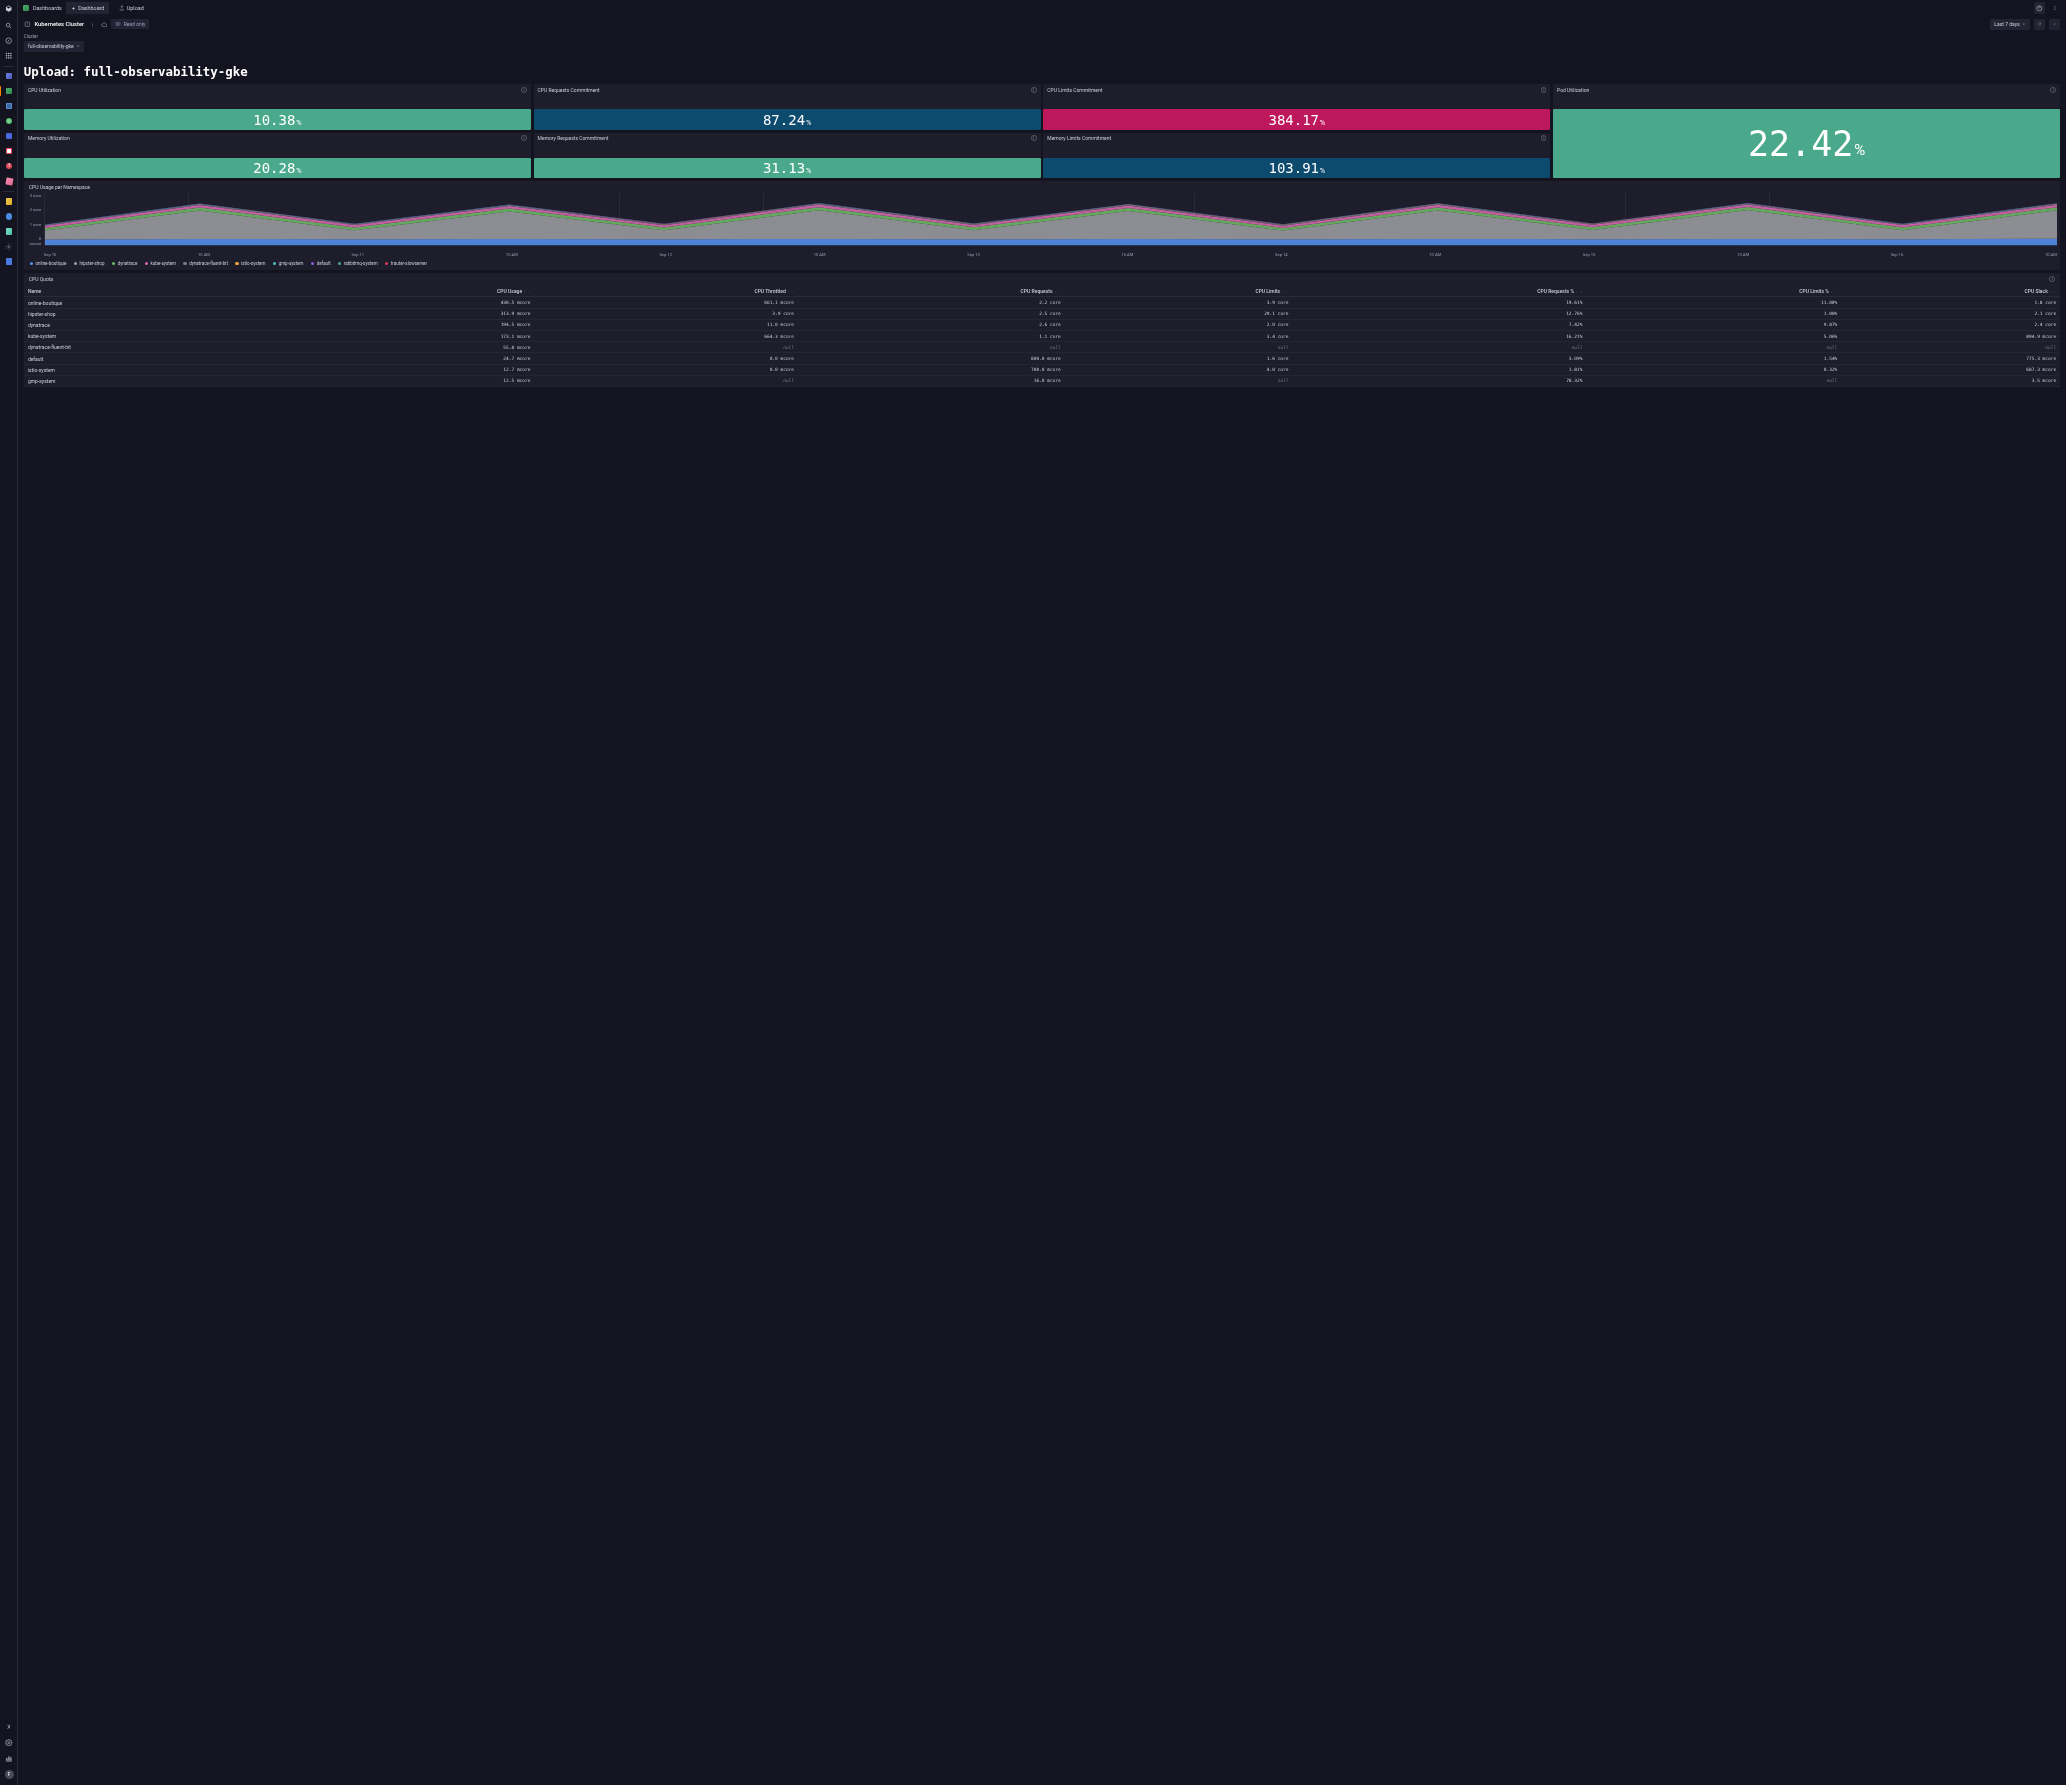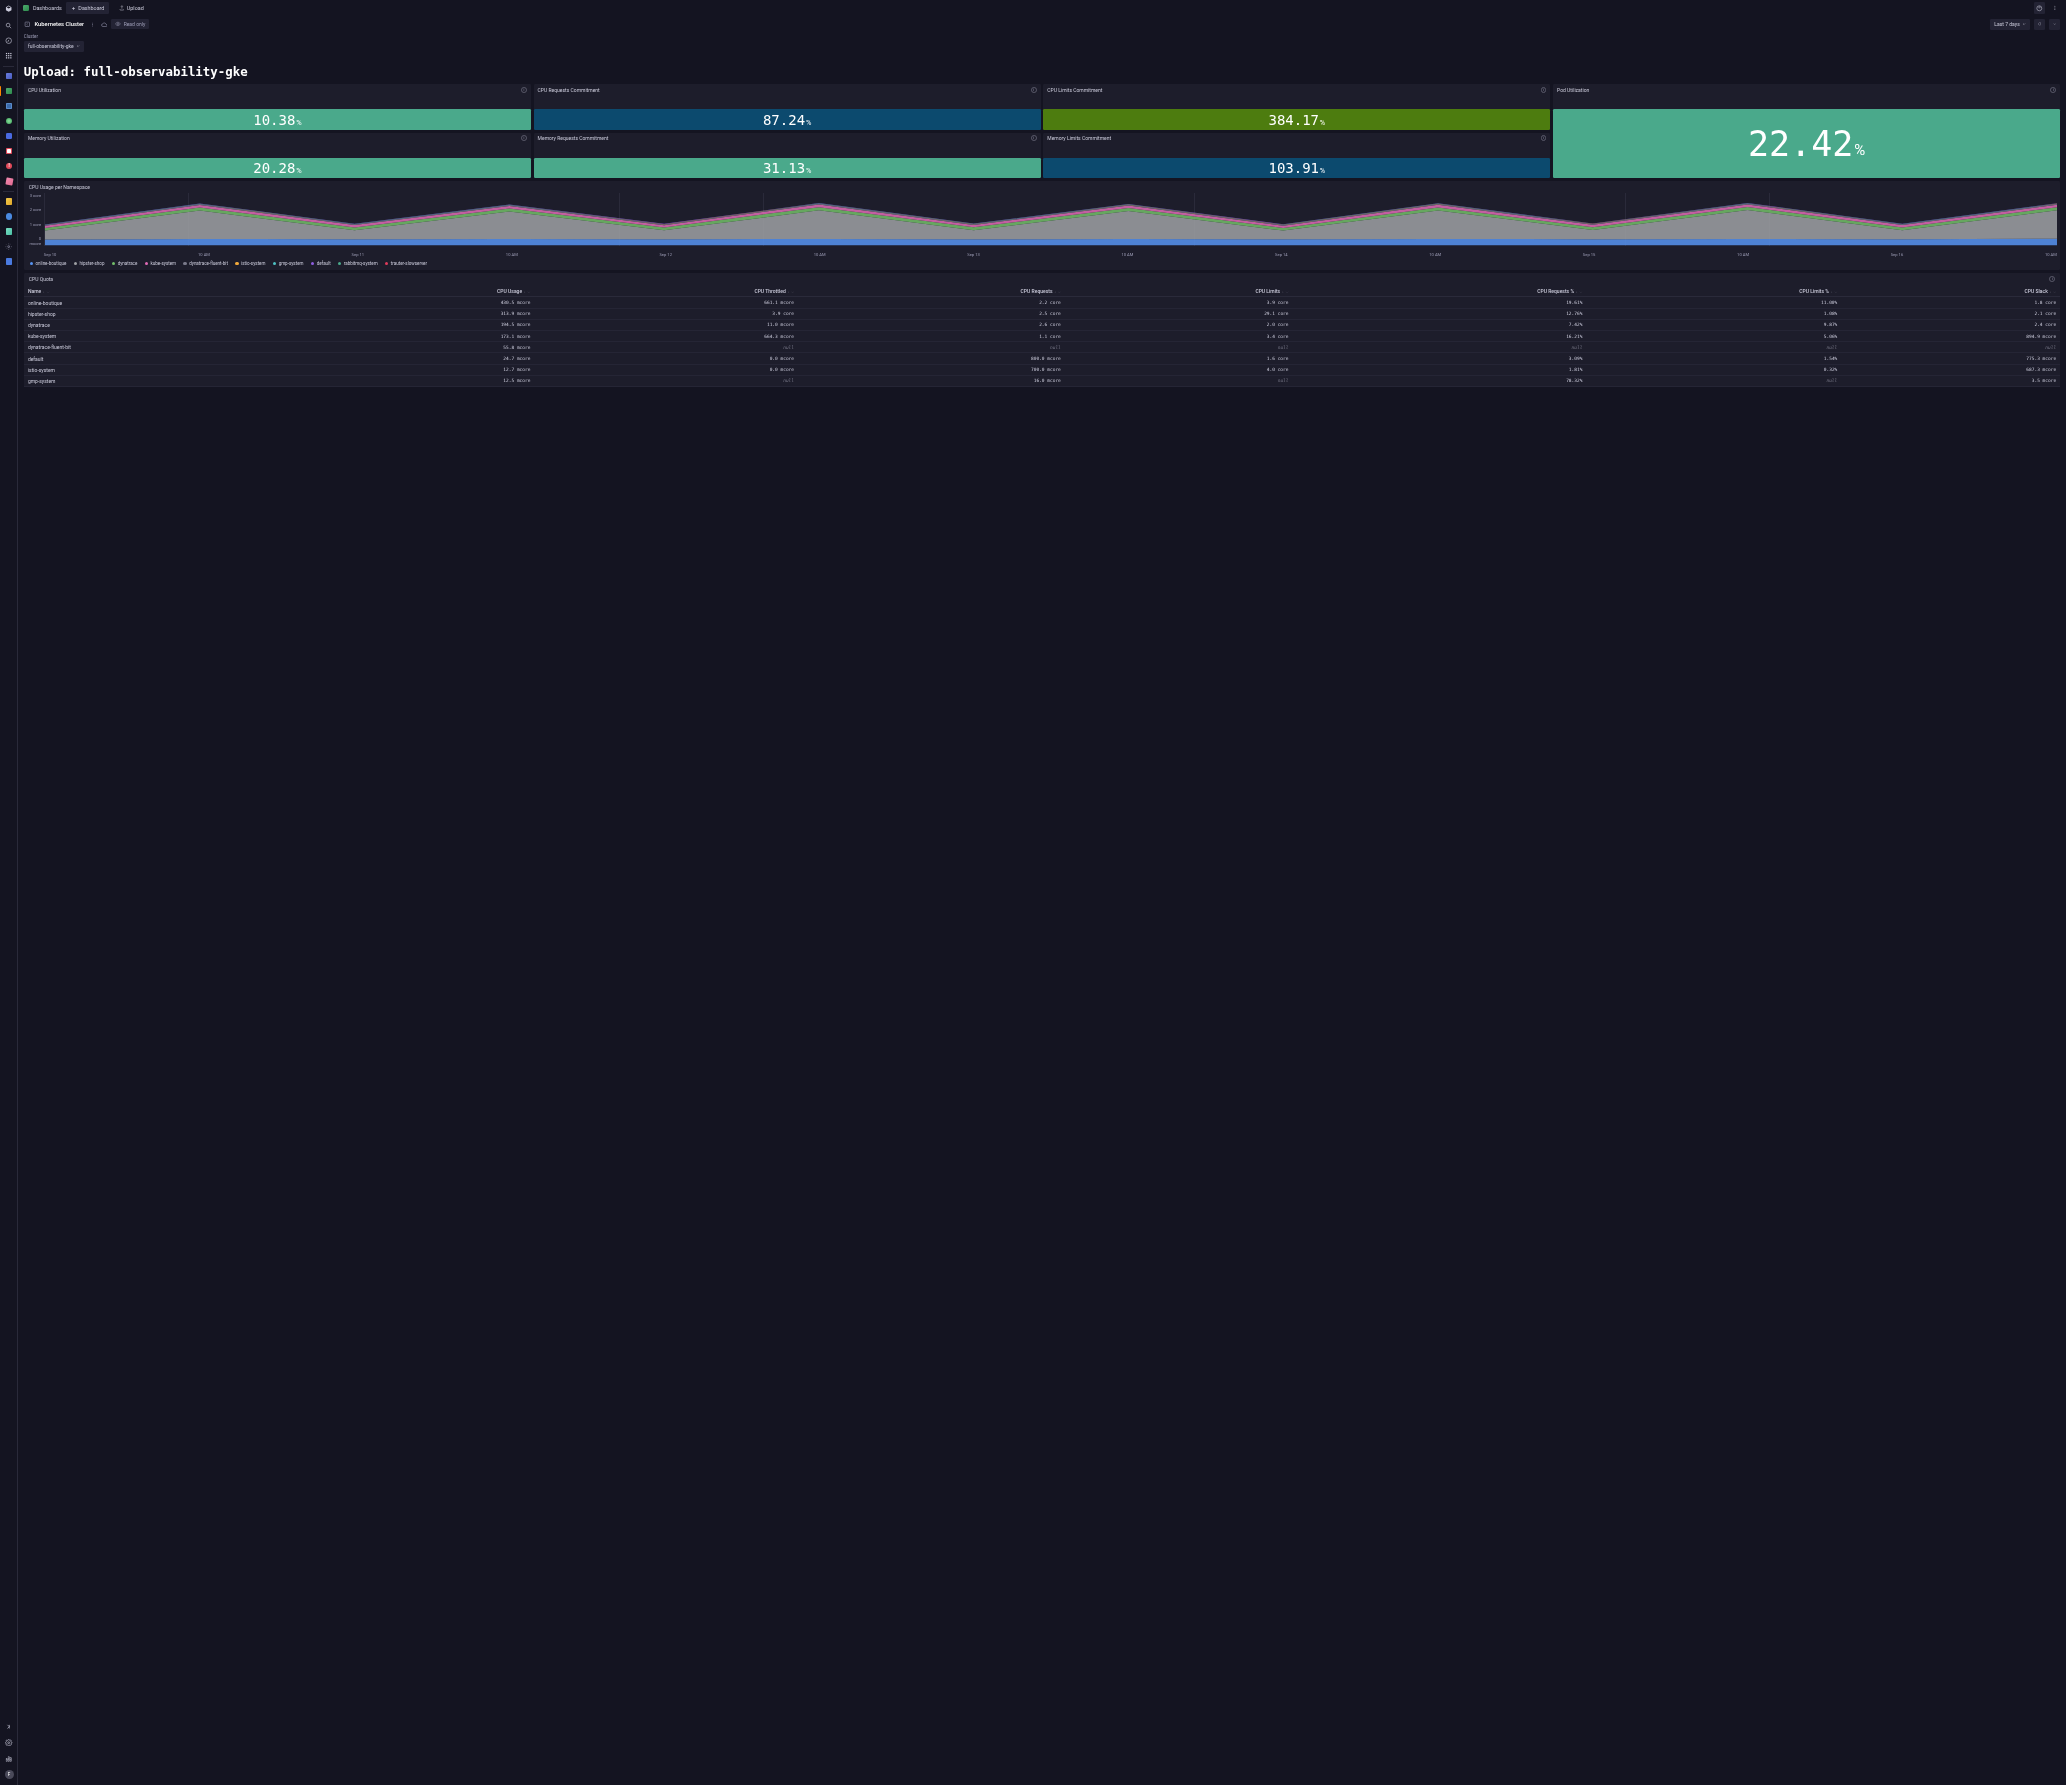--- a/index.html
+++ b/index.html
@@ -48,21 +48,21 @@
 .h2 { font-size: 10px; font-weight: 700; color: #fff; margin: 5.8px 0 3.3px; font-family: ui-monospace, Menlo, monospace; }
 
 .stats-grid { display: grid; grid-template-columns: repeat(3, 1fr) 1fr; grid-template-rows: auto auto; gap: 2.5px; }
 .stat-panel { background: #1d1d2b; border-radius: 1.2px; display: flex; flex-direction: column; gap: 14px; }
 .stat-header { display: flex; align-items: center; justify-content: space-between; padding: 2.5px 4.1px; font-size: 5px; color: #ccccdc; }
 .stat-info { width: 5.8px; height: 5.8px; border: 0.4px solid #5a5a6a; border-radius: 50%; display: flex; align-items: center; justify-content: center; font-size: 3.7px; color: #9e9eb7; cursor: pointer; }
 .stat-value { flex: 1; border-radius: 1.2px; display: flex; align-items: center; justify-content: center; font-size: 14px; font-weight: 500; color: #fff; font-family: ui-monospace, Menlo, monospace; min-height: 20.7px; }
 .stat-value .pct { font-size: 7.4px; font-weight: 400; margin-left: 0.8px; position: relative; top: 2.5px; }
 .stat-green { background: #4aa98b; }
 .stat-orange { background: #0c4a6e; }
-.stat-red { background: #4d7c0f; }
+.stat-red { background: #be185d; }
 .pod-panel { grid-row: 1 / 3; }
 .pod-panel .stat-value { font-size: 35px; }
 .pod-panel .stat-value .pct { font-size: 15px; top: 5.8px; }
 
 
 .chart-panel { background: #1d1d2b; border-radius: 1.2px; margin-top: 2.5px; padding-bottom: 3.3px; }
 .chart-header { display: flex; align-items: center; justify-content: space-between; padding: 3.3px 5px; font-size: 5px; color: #ccccdc; }
 .chart-body { height: 58px; position: relative; padding: 0 3.3px 0 20px; }
 .chart-yaxis { position: absolute; left: 2.5px; top: 0; bottom: 5.8px; width: 16.5px; display: flex; flex-direction: column; justify-content: space-between; font-size: 4.1px; color: #9e9eb7; text-align: right; }
 .chart-yaxis div { padding-right: 1.7px; }

